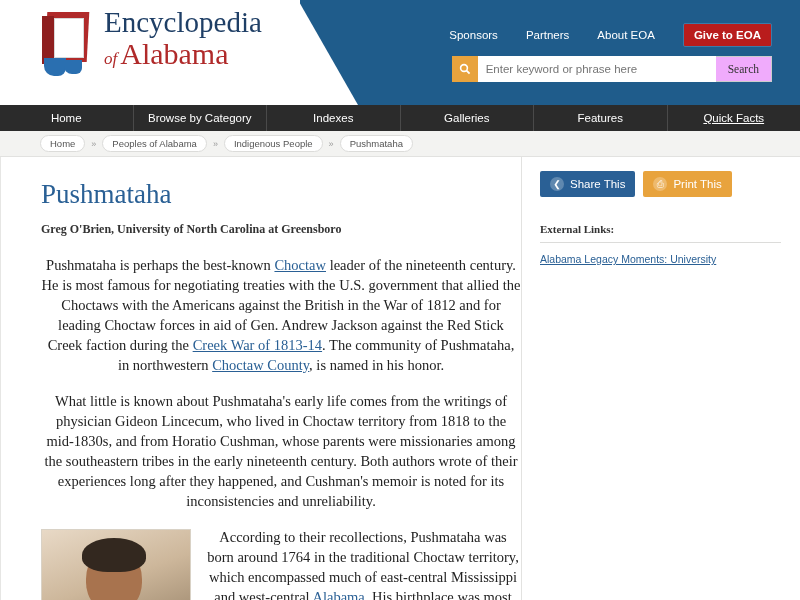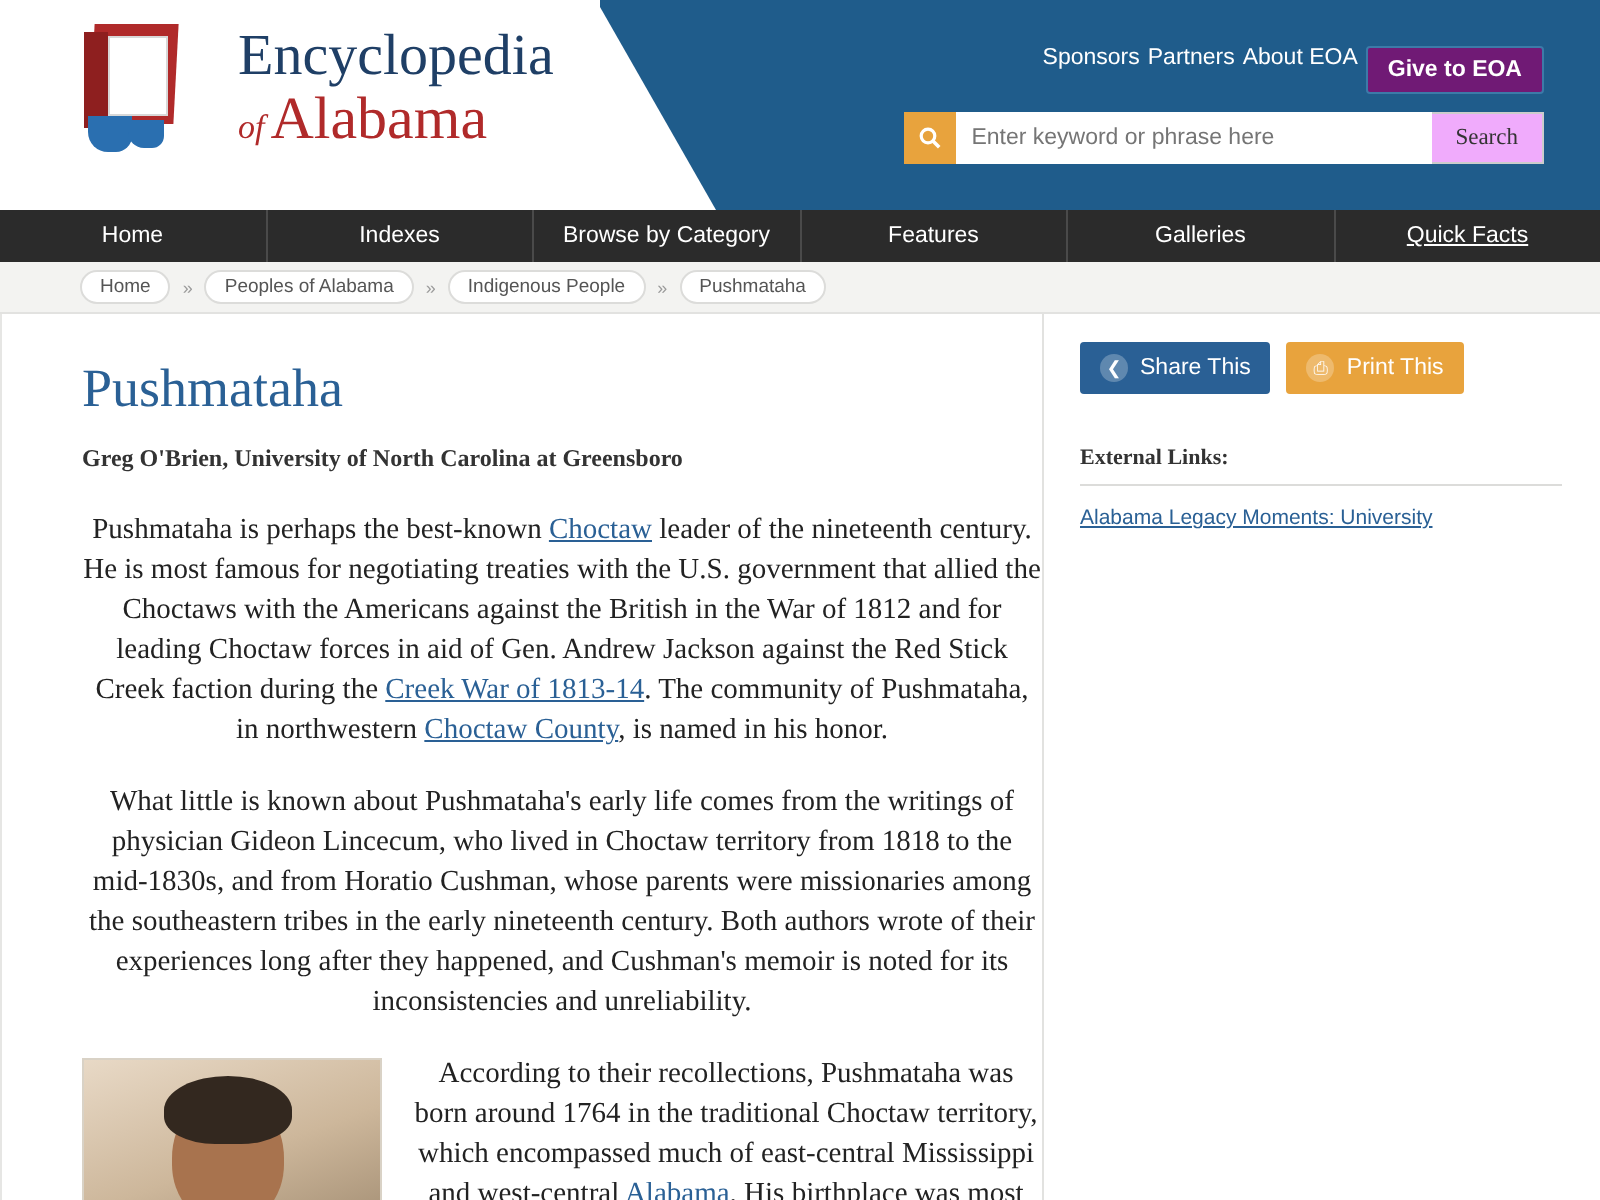--- a/index.html
+++ b/index.html
@@ -35,22 +35,21 @@
     top: 0; right: -58px;
     width: 0; height: 0;
     border-style: solid;
     border-width: 105px 0 0 60px;
     border-color: transparent transparent transparent #ffffff;
   }
   .logo {
     position: absolute;
     top: 8px; left: 40px;
     display: flex;
-    align-items: center;
-    gap: 25px;
+    gap: 10px;
     z-index: 5;
   }
   .logo-book {
     position: relative;
     width: 54px; height: 72px;
   }
   .logo-book .b-back {
     position: absolute; left: 6px; top: 4px;
     width: 42px; height: 50px;
     background: #b02a2a;
@@ -97,33 +96,33 @@
     font-family: "Liberation Serif", serif;
     font-size: 30px;
     color: #b02a2a;
   }
   .logo-line2 { margin-top: 2px; }
 
   .top-links {
     position: absolute;
     top: 23px; right: 28px;
     display: flex;
-    align-items: flex-start;
-    gap: 4px;
+    align-items: center;
+    gap: 28px;
     font-family: "Liberation Sans", sans-serif;
     font-size: 11.5px;
     color: #ffffff;
     z-index: 5;
   }
   .top-links a {
     color: #ffffff;
     text-decoration: none;
   }
   .give-btn {
-    background: #701a75;
+    background: #b91c1c;
     border: 1px solid #3c7aa8;
     padding: 5px 10px;
     border-radius: 2px;
     color: #ffffff;
     font-weight: bold;
     font-size: 11.5px;
   }
 
   .searchbar {
     position: absolute;
@@ -364,24 +363,24 @@
           <line x1="7.6" y1="7.6" x2="10.6" y2="10.6" stroke="#ffffff" stroke-width="1.8"></line>
         </svg>
       </div>
       <input class="search-input" type="text" placeholder="Enter keyword or phrase here" style="">
       <button class="search-btn">Search</button>
     </div>
   </div>
 
   <div class="nav">
     <div class="nav-item">Home</div>
+    <div class="nav-item">Browse by Category</div>
     <div class="nav-item">Indexes</div>
-    <div class="nav-item">Browse by Category</div>
+    <div class="nav-item">Galleries</div>
     <div class="nav-item">Features</div>
-    <div class="nav-item">Galleries</div>
     <div class="nav-item">Quick Facts</div>
   </div>
 
   <div class="breadcrumb-wrap">
     <div class="crumbs">
       <span class="crumb">Home</span>
       <span class="crumb-sep">»</span>
       <span class="crumb">Peoples of Alabama</span>
       <span class="crumb-sep">»</span>
       <span class="crumb">Indigenous People</span>

